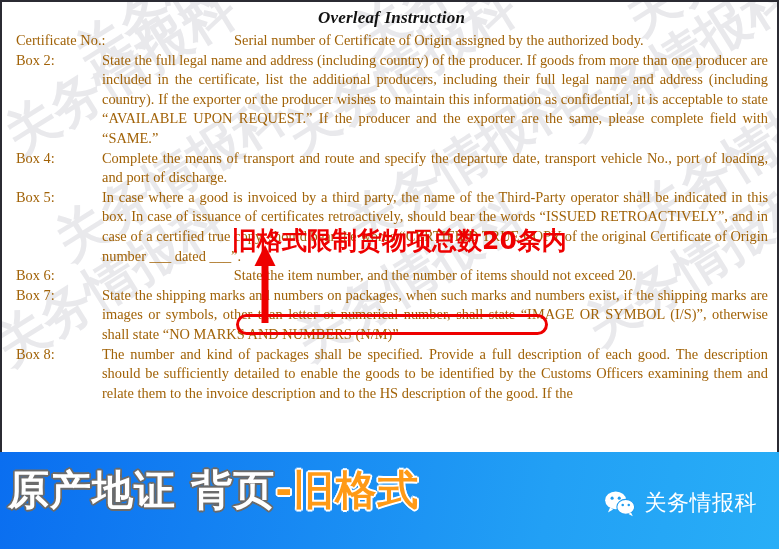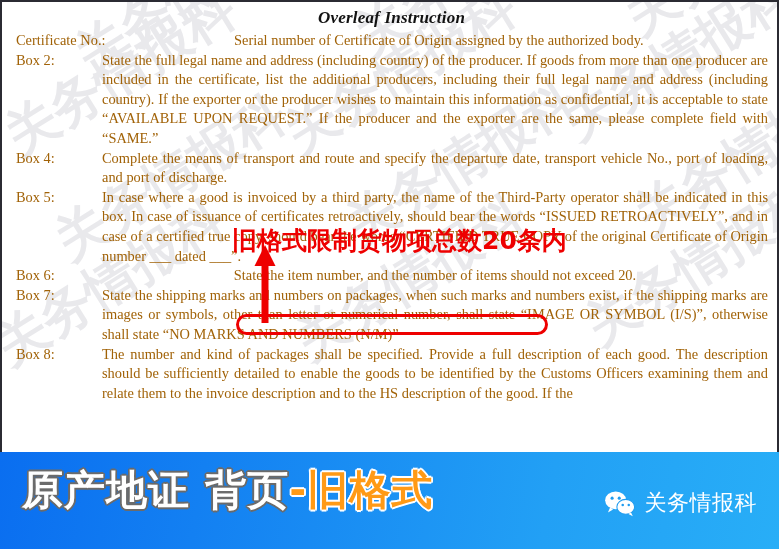--- a/index.html
+++ b/index.html
@@ -142,21 +142,21 @@
     left: 0;
     top: 452px;
     width: 779px;
     height: 97px;
     background: linear-gradient(100deg, #0a6ef0 0%, #1380f2 26%, #22a0f5 70%, #28aef7 100%);
     overflow: hidden;
   }
 
   #banner-title {
     position: absolute;
-    left: 22px;
+    left: 8px;
     top: 12px;
     font-family: "DejaVu Sans", sans-serif;
     font-weight: 700;
     font-size: 41px;
     line-height: 52px;
     white-space: nowrap;
     letter-spacing: 1px;
     text-align: right;
   }
   #banner-title .w {

